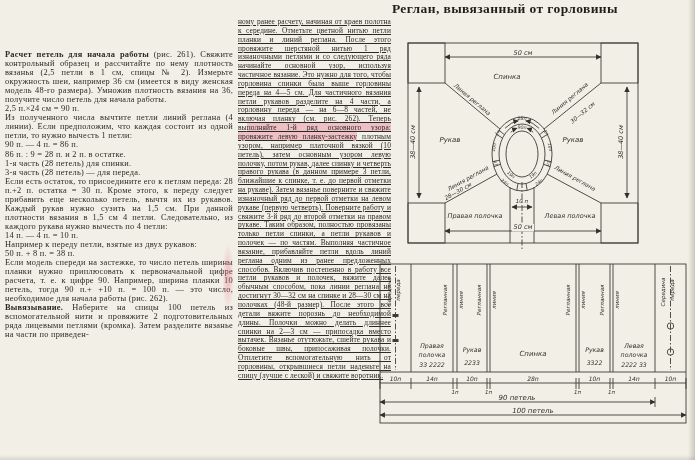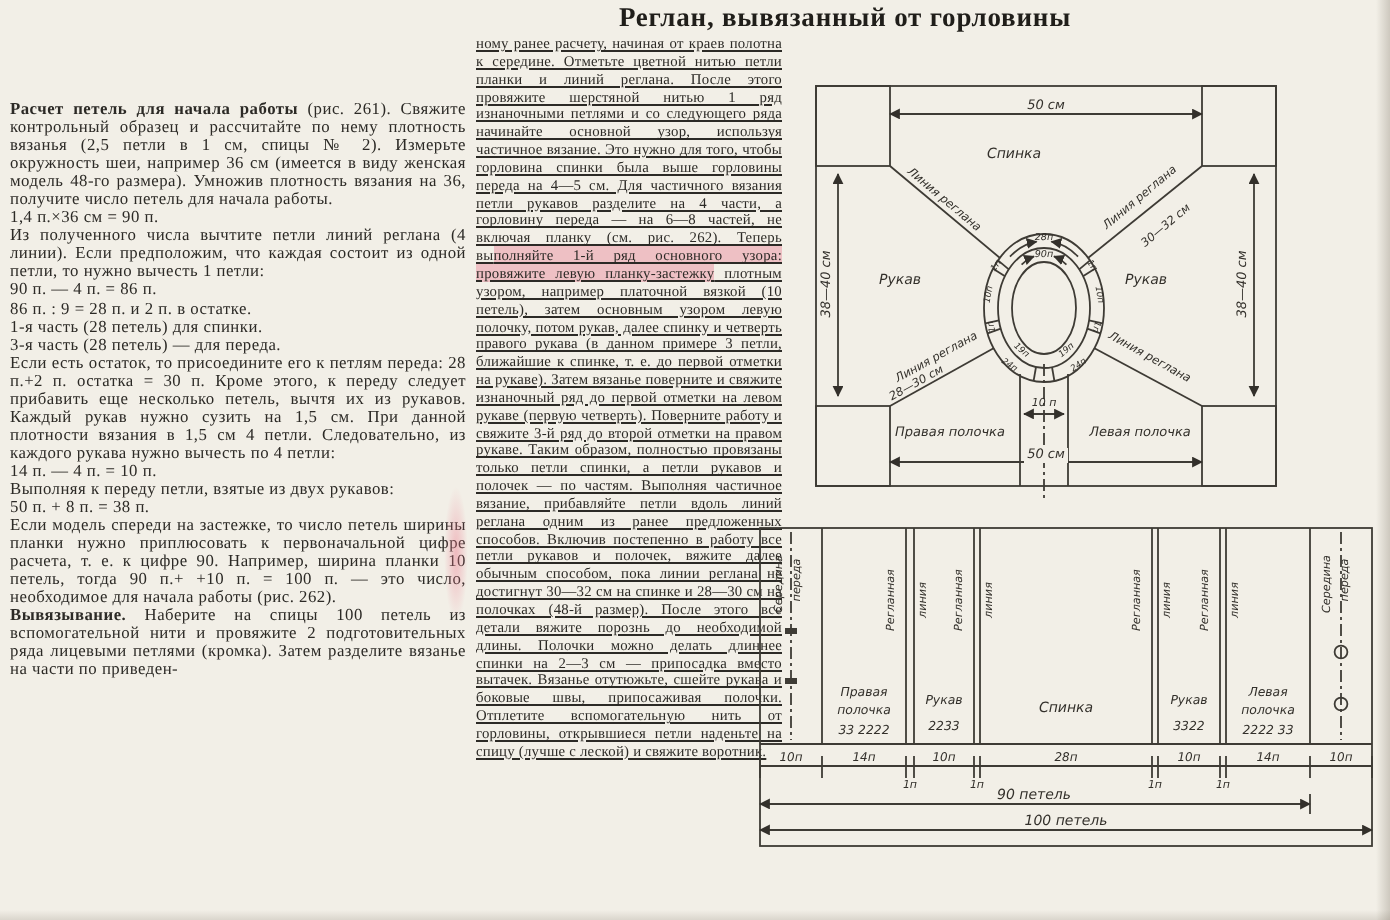--- a/index.html
+++ b/index.html
@@ -1,19 +1,19 @@
 <!DOCTYPE html>
 <html><head>
 <meta charset="utf-8">
 <style>
   html,body{margin:0;padding:0;}
   body{width:695px;height:460px;position:relative;overflow:hidden;
        background:#f2efe7;color:#2c2a26;
        font-family:"Liberation Serif",serif;}
-  .title{position:absolute;left:237px;top:1px;width:371px;text-align:center;
+  .title{position:absolute;left:247px;top:1px;width:371px;text-align:right;
          font-weight:bold;font-size:13.5px;letter-spacing:.4px;color:#201e1a;}
   .col{position:absolute;text-align:justify;}
   .col p{margin:0;}
   #colL{left:5px;top:18px;width:228px;font-size:8.4px;line-height:9.05px;letter-spacing:.25px;margin-top:32px;}
   #colM{left:238px;top:18px;width:153px;font-size:7.4px;line-height:8.85px;letter-spacing:.12px;text-decoration:underline;}
   .gap{margin-top:9px;}
   .b{font-weight:bold;}
   .hl{background:rgba(231,103,128,.34);}
   .smudge{position:absolute;left:222px;top:243px;width:12px;height:68px;border-radius:50%;
           background:radial-gradient(ellipse at center,rgba(235,120,140,.45),rgba(235,120,140,0) 70%);}
@@ -33,29 +33,29 @@
   .bg{fill:#f2efe7;stroke:none;}
   .fill{fill:#3e3b35;stroke:none;}
 </style>
 </head>
 <body>
 
 <div class="title">Реглан, вывязанный от горловины</div>
 
 <div id="colL" class="col">
     <p><span class="b">Расчет петель для начала работы </span><span>(рис. 261). Свяжите контрольный образец и рассчитайте по нему плотность вязанья (2,5 петли в 1 см, спицы № 2). Измерьте окружность шеи, например 36 см (имеется в виду женская модель 48-го размера). Умножив плотность вязания на 36, получите число петель для начала работы.</span></p>
-    <p><span>1,4 п.×36 см = 90 п.</span></p>
+    <p><span>2,5 п.×24 см = 90 п.</span></p>
     <p><span>Из полученного числа вычтите петли линий реглана (4 линии). Если предположим, что каждая состоит из одной петли, то нужно вычесть 1 петли:</span></p>
     <p><span>90 п. — 4 п. = 86 п.</span></p>
     <p><span>86 п. : 9 = 28 п. и 2 п. в остатке.</span></p>
     <p><span>1-я часть (28 петель) для спинки.</span></p>
     <p><span>3-я часть (28 петель) — для переда.</span></p>
     <p><span>Если есть остаток, то присоедините его к петлям переда: 28 п.+2 п. остатка = 30 п. Кроме этого, к переду следует прибавить еще несколько петель, вычтя их из рукавов. Каждый рукав нужно сузить на 1,5 см. При данной плотности вязания в 1,5 см 4 петли. Следовательно, из каждого рукава нужно вычесть по 4 петли:</span></p>
     <p><span>14 п. — 4 п. = 10 п.</span></p>
-    <p><span>Выполняя к переду петли, взятые из двух рукавов:</span></p>
+    <p><span>Например к переду петли, взятые из двух рукавов:</span></p>
     <p><span>50 п. + 8 п. = 38 п.</span></p>
     <p><span>Если модель спереди на застежке, то число петель ширины планки нужно приплюсовать к первоначальной цифре расчета, т. е. к цифре 90. Например, ширина планки 10 петель, тогда 90 п.+ +10 п. = 100 п. — это число, необходимое для начала работы (рис. 262).</span></p>
     <p class="gap"><span class="b">Вывязывание. </span><span>Наберите на спицы 100 петель из вспомогательной нити и провяжите 2 подготовительных ряда лицевыми петлями (кромка). Затем разделите вязанье на части по приведен-</span></p>
   </div>
 <div id="colM" class="col">
     <p><span>ному ранее расчету, начиная от краев полотна к середине. Отметьте цветной нитью петли планки и линий реглана. После этого провяжите шерстяной нитью 1 ряд изнаночными петлями и со следующего ряда начинайте основной узор, используя частичное вязание. Это нужно для того, чтобы горловина спинки была выше горловины переда на 4—5 см. Для частичного вязания петли рукавов разделите на 4 части, а горловину переда — на 6—8 частей, не включая планку (см. рис. 262). Теперь вы</span><span class="hl">полняйте 1-й ряд основного узора: провяжите левую планку-застежку</span><span> плотным узором, например платочной вязкой (10 петель), затем основным узором левую полочку, потом рукав, далее спинку и четверть правого рукава (в данном примере 3 петли, ближайшие к спинке, т. е. до первой отметки на рукаве). Затем вязанье поверните и свяжите изнаночный ряд до первой отметки на левом рукаве (первую четверть). Поверните работу и свяжите 3-й ряд до второй отметки на правом рукаве. Таким образом, полностью провязаны только петли спинки, а петли рукавов и полочек — по частям. Выполняя частичное вязание, прибавляйте петли вдоль линий реглана одним из ранее предложенных способов. Включив постепенно в работу все петли рукавов и полочек, вяжите далее обычным способом, пока линии реглана не достигнут 30—32 см на спинке и 28—30 см на полочках (48-й размер). После этого все детали вяжите порознь до необходимой длины. Полочки можно делать длиннее спинки на 2—3 см — припосадка вместо вытачек. Вязанье отутюжьте, сшейте рукава и боковые швы, припосаживая полочки. Отплетите вспомогательную нить от горловины, открывшиеся петли наденьте на спицу (лучше с леской) и свяжите воротник.</span></p>
   </div>
 <div class="smudge"></div>
 
 <svg id="d1" width="300" height="222" viewBox="0 0 300 222">

